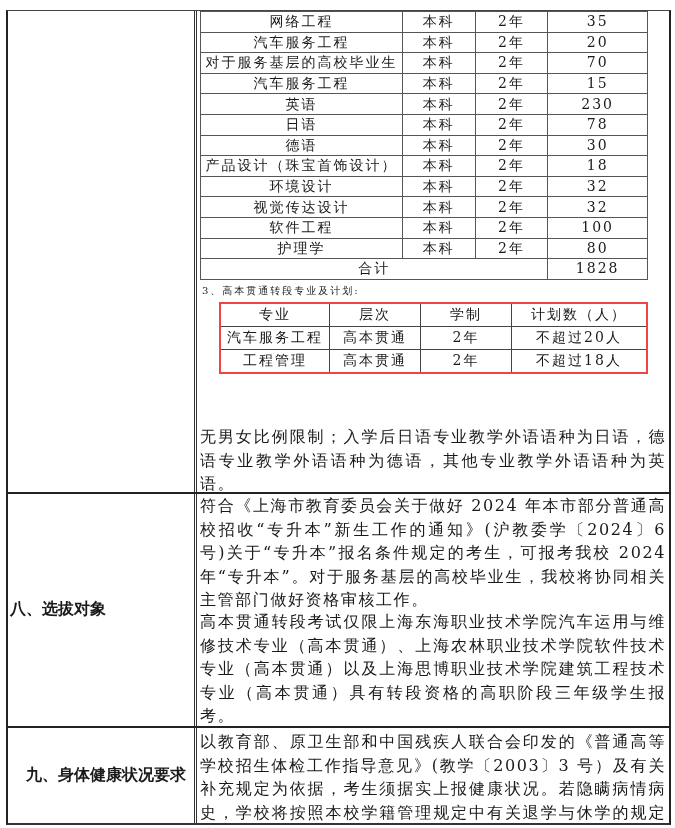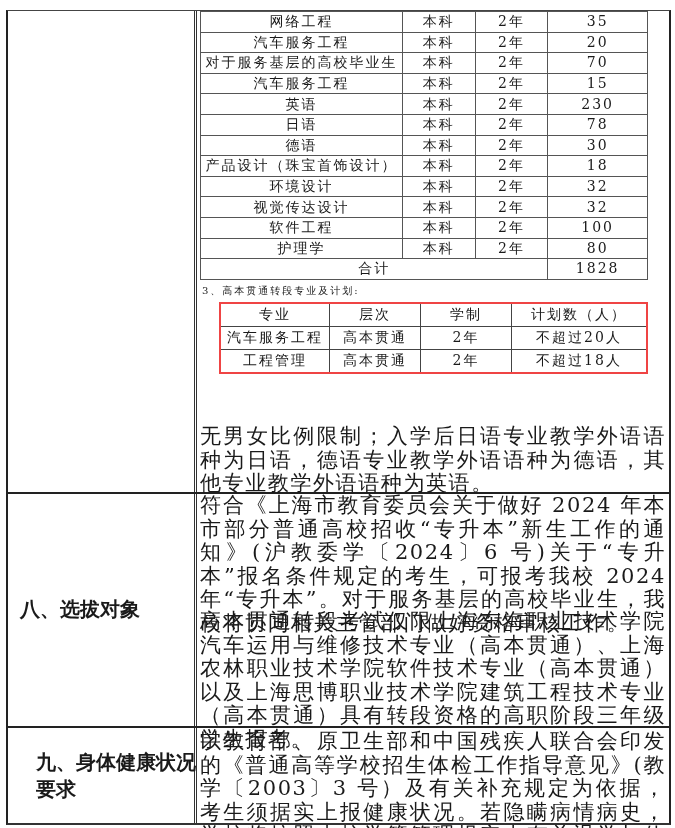--- a/index.html
+++ b/index.html
@@ -4,32 +4,32 @@
   <style>
     html, body { margin: 0; padding: 0; background: #ffffff; }
     body { width: 675px; height: 828px; position: relative; overflow: hidden;
       font-family: "DejaVu Serif", "Liberation Serif", serif; color: #1a1a1a; }
     .outer { position: absolute; left: 6px; top: 10px; width: 665px; height: 815px;
       border-left: 2px solid #222; border-right: 2px solid #222; border-top: 1px solid #444; border-bottom: 2px solid #333; box-sizing: border-box; }
     .vdiv { position: absolute; left: 186px; top: 0; bottom: 0; width: 3px;
       border-left: 1px solid #333; border-right: 1px solid #333; box-sizing: border-box; }
     .hline { position: absolute; left: 0; right: 0; height: 0; border-top: 2px solid #222; }
     .label-cell { position: absolute; left: 0; width: 186px; display: flex; align-items: center;
-      padding-left: 12px; box-sizing: border-box; font-family: "DejaVu Sans", sans-serif; font-weight: bold; font-size: 20px; letter-spacing: 0px; }
+      padding-left: 2px; box-sizing: border-box; font-family: "DejaVu Sans", sans-serif; font-weight: bold; font-size: 16px; letter-spacing: 0px; }
     
     table.majors { position: absolute; left: 200px; top: 11px; width: 448px; border-collapse: collapse; font-size: 14px; }
     table.majors td { border: 1px solid #555; height: 19.6px; padding: 0; text-align: center; line-height: 19px; letter-spacing: 2px; white-space: nowrap; }
     table.majors td.c-major { width: 201px; }
     table.majors td.c-level { width: 72px; }
     table.majors td.c-years { width: 72px; }
     table.majors td.c-count { width: 99px; }
     .subhead { position: absolute; left: 202px; top: 284px; font-size: 10px; letter-spacing: 2px; }
     table.sub { position: absolute; left: 219px; top: 302px; width: 429px; border-collapse: collapse; font-size: 14px; border: 2px solid #ef4444; }
     table.sub td { border: 1px solid #444; height: 22px; padding: 0; text-align: center; letter-spacing: 2px; white-space: nowrap; }
-    .para { position: absolute; left: 200px; width: 466px; font-size: 21px; line-height: 23.5px; letter-spacing: 1.6px; text-align: justify; }
+    .para { position: absolute; left: 200px; width: 466px; font-size: 16px; line-height: 23.5px; letter-spacing: 1.6px; text-align: justify; }
   </style>
 </head>
 <body>
 
 <div class="outer">
   <div class="vdiv"></div>
   <div class="hline" style="top:481px;"></div>
   <div class="hline" style="top:715px;"></div>
 
   <div class="label-cell" style="top:482px;height:233px;">八、选拔对象</div>

